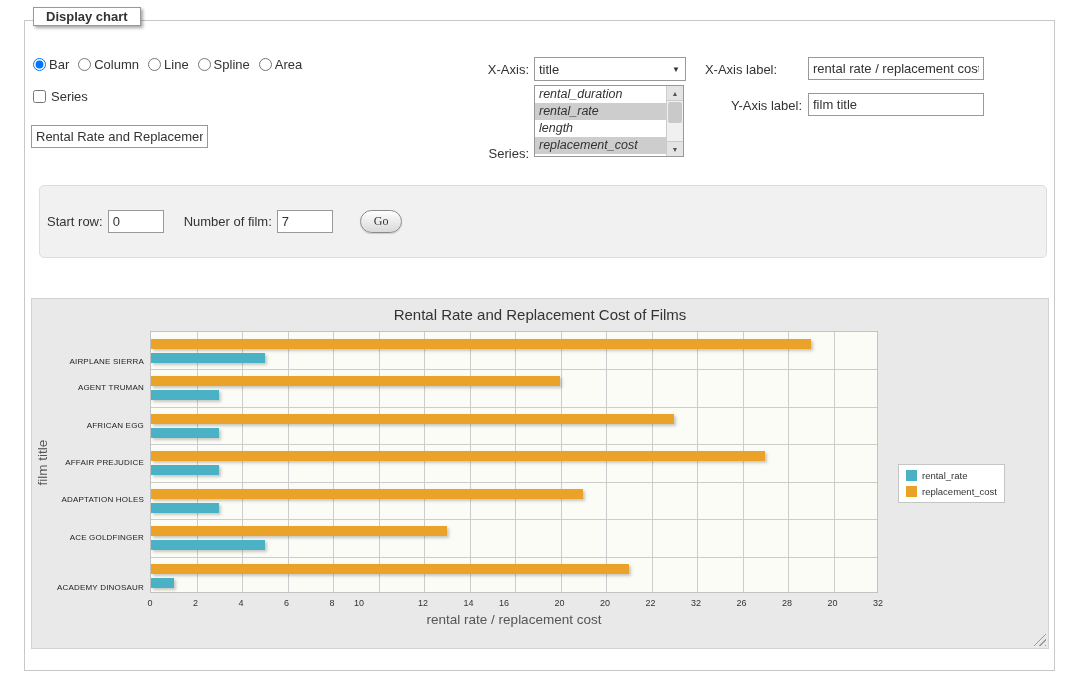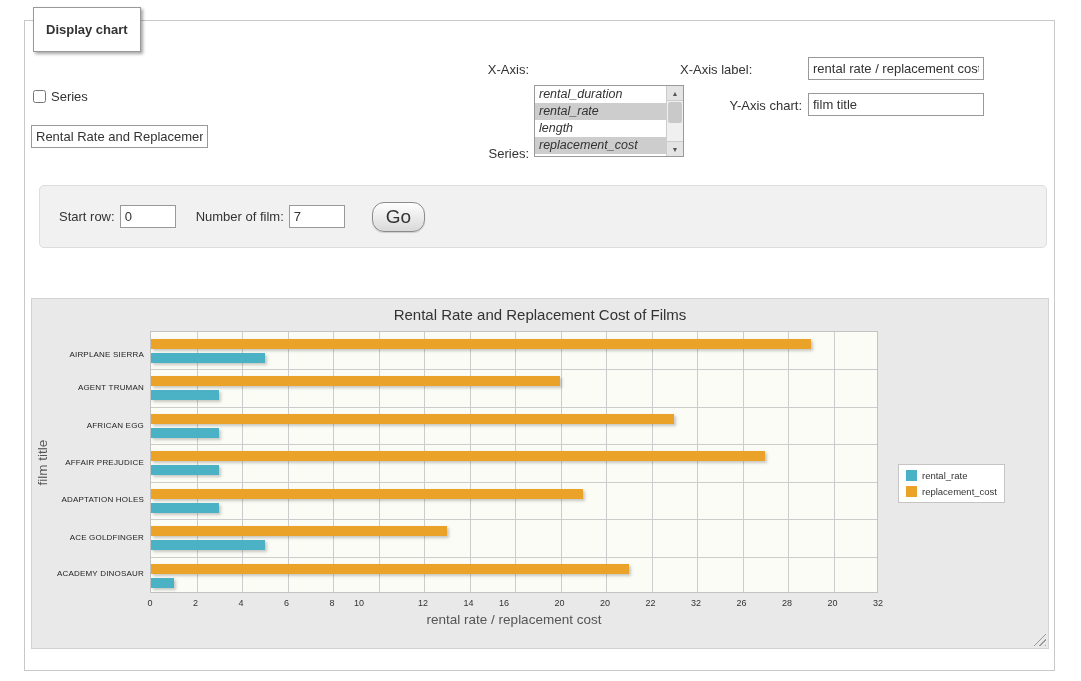--- a/index.html
+++ b/index.html
@@ -5,21 +5,21 @@
   * { box-sizing: border-box; }
   body {
     margin: 0; width: 1081px; height: 681px; background: #fff;
     font-family: "Liberation Sans", sans-serif; font-size: 13px; color: #333;
   }
   .page { position: relative; width: 1081px; height: 681px; }
 
   .panel { position: absolute; left: 24px; top: 20px; width: 1031px; height: 651px;
            border: 1px solid #c8c8c8; background: #fff; }
   .panel-legend { position: absolute; left: 8px; top: -14px; background: #fff;
-           border: 1px solid #999; padding: 14px 12px; font-weight: bold; font-size: 13px;
+           border: 1px solid #999; padding: 1px 12px; font-weight: bold; font-size: 13px;
            box-shadow: 2px 2px 3px rgba(0,0,0,0.35); }
 
   .radio-row { position: absolute; left: 8px; top: 36px; display: flex; align-items: center; gap: 9px; }
   .radio-item { display: flex; align-items: center; gap: 3px; cursor: default; }
   input[type=radio], input[type=checkbox] { margin: 0; width: 13px; height: 13px; }
   .check-row { position: absolute; left: 8px; top: 68px; display: flex; align-items: center; gap: 5px; }
 
   .txt { border: 1px solid #999; padding: 2px 4px; font-size: 13px; font-family: inherit;
          color: #333; height: 23px; background: #fff; }
   .title-input { position: absolute; left: 6px; top: 104px; width: 177px; }
@@ -38,33 +38,33 @@
   .opt { height: 17px; line-height: 17px; padding: 0 4px; font-size: 12.5px; white-space: nowrap; font-style: italic; }
   .opt.sel { background: #cdcdcd; }
   .scrollbar { width: 17px; background: #f0f0f0; border-left: 1px solid #ccc; position: relative; }
   .scroll-btn { position: absolute; left: 0; width: 16px; height: 15px; background: #e4e4e4;
                 color: #555; font-size: 7px; text-align: center; line-height: 15px; }
   .scroll-btn.up   { top: 0; border-bottom: 1px solid #ccc; }
   .scroll-btn.down { bottom: 0; border-top: 1px solid #ccc; }
   .scroll-thumb { position: absolute; left: 1px; top: 16px; width: 14px; height: 21px;
                   background: #c9c9c9; border-radius: 2px; }
 
-  .xlab-lbl  { position: absolute; left: 655px; top: 41px; width: 122px; text-align: left; }
+  .xlab-lbl  { position: absolute; left: 655px; top: 41px; width: 122px; text-align: center; }
   .xlab-input{ position: absolute; left: 783px; top: 36px; width: 176px; }
   .ylab-lbl  { position: absolute; left: 655px; top: 77px; width: 122px; text-align: right; }
   .ylab-input{ position: absolute; left: 783px; top: 72px; width: 176px; }
 
-  .rows-panel { position: absolute; left: 14px; top: 164px; width: 1008px; height: 63px;
+  .rows-panel { position: absolute; left: 14px; top: 164px; width: 1008px; height: 73px;
                 background: #f1f1f1; border: 1px solid #ddd; border-radius: 5px;
-                display: flex; align-items: center; padding-left: 19px; gap: 5px; }
+                display: flex; align-items: center; padding-left: 7px; gap: 5px; }
   .rows-panel .small { width: 56px; }
   .sp { display: inline-block; width: 10px; }
   .go-btn { margin-left: 22px; border: 1px solid #8b8b8b; border-radius: 12px;
             background: linear-gradient(#fefefe, #d9d9d9); padding: 3px 13px;
-            font-size: 19px; font-family: Liberation Sans, sans-serif; color: #333; cursor: pointer;
+            font-size: 12px; font-family: Liberation Serif, serif; color: #333; cursor: pointer;
             box-shadow: 0 1px 1px rgba(0,0,0,0.15); }
 
   .chart { position: absolute; left: 6px; top: 277px; width: 1018px; height: 351px;
            background: #e9e9e9; border: 1px solid #d2d2d2; }
   .chart-title { position: absolute; left: 0; right: 0; top: 7px; text-align: center;
                  font-size: 15px; color: #333; }
   .plot { position: absolute; left: 118px; top: 32px; width: 728px; height: 262px;
           background: #fcfcf6; border: 1px solid #c3c3c3; }
   .vgrid { position: absolute; top: 0; bottom: 0; width: 1px; background: #ccc; }
   .hgrid { position: absolute; left: 0; right: 0; height: 1px; background: #ccc; }
@@ -87,49 +87,75 @@
                  background: repeating-linear-gradient(-45deg, #9a9a9a 0 1px, transparent 1px 4px);
                  clip-path: polygon(100% 0, 100% 100%, 0 100%); cursor: nwse-resize; }
 </style>
 </head>
 <body>
 
 <div class="page">
   <div class="panel">
     <div class="panel-legend">Display chart</div>
 
+    <div class="radio-row">
+      <label class="radio-item">
+        <input type="radio" name="chartType" checked="true" style="">
+        <span>Bar</span>
+      </label>
+      <label class="radio-item">
+        <input type="radio" name="chartType" style="">
+        <span>Column</span>
+      </label>
+      <label class="radio-item">
+        <input type="radio" name="chartType" style="">
+        <span>Line</span>
+      </label>
+      <label class="radio-item">
+        <input type="radio" name="chartType" style="">
+        <span>Spline</span>
+      </label>
+      <label class="radio-item">
+        <input type="radio" name="chartType" style="">
+        <span>Area</span>
+      </label>
+    </div>
 
     <label class="check-row">
       <input type="checkbox" style="">
       <span>Series</span>
     </label>
 
     <input class="txt title-input" value="Rental Rate and Replacement Cost of Films" style="">
 
     <div class="lbl xaxis-lbl">X-Axis:</div>
+    <div class="select">
+      <span class="select-val">title</span>
+      <span class="select-arrow">▼</span>
+    </div>
 
     <div class="lbl series-lbl">Series:</div>
     <div class="listbox">
       <div class="listbox-options">
           <div class="opt">rental_duration</div>
           <div class="opt sel">rental_rate</div>
           <div class="opt">length</div>
           <div class="opt sel">replacement_cost</div>
         </div>
       <div class="scrollbar">
         <div class="scroll-btn up">▲</div>
         <div class="scroll-thumb"></div>
         <div class="scroll-btn down">▼</div>
       </div>
     </div>
 
     <div class="lbl xlab-lbl">X-Axis label:</div>
     <input class="txt xlab-input" value="rental rate / replacement cost" style="">
 
-    <div class="lbl ylab-lbl">Y-Axis chart:</div>
+    <div class="lbl ylab-lbl">Y-Axis label:</div>
     <input class="txt ylab-input" value="film title" style="">
 
     <div class="rows-panel">
       <span class="lbl">Start row:</span>
       <input class="txt small" value="0" style="">
       <span class="sp"></span>
       <span class="lbl">Number of film:</span>
       <input class="txt small" value="7" style="">
       <button class="go-btn">Go</button>
     </div>
@@ -198,22 +224,22 @@
         <div class="xtick" style="left: 436.5px;">14</div>
         <div class="xtick" style="left: 472px;">16</div>
         <div class="xtick" style="left: 527.5px;">20</div>
         <div class="xtick" style="left: 573px;">20</div>
         <div class="xtick" style="left: 618.5px;">22</div>
         <div class="xtick" style="left: 664px;">32</div>
         <div class="xtick" style="left: 709.5px;">26</div>
         <div class="xtick" style="left: 755px;">28</div>
         <div class="xtick" style="left: 800.5px;">20</div>
         <div class="xtick" style="left: 846px;">32</div>
-        <div class="ylab" style="top: 55px;">AIRPLANE SIERRA</div>
+        <div class="ylab" style="top: 62px;">AIRPLANE SIERRA</div>
         <div class="ylab" style="top: 88.1429px;">AGENT TRUMAN</div>
         <div class="ylab" style="top: 125.571px;">AFRICAN EGG</div>
         <div class="ylab" style="top: 163px;">AFFAIR PREJUDICE</div>
         <div class="ylab" style="top: 200.429px;">ADAPTATION HOLES</div>
         <div class="ylab" style="top: 237.857px;">ACE GOLDFINGER</div>
-        <div class="ylab" style="top: 274px; text-align: right;">ACADEMY DINOSAUR</div>
+        <div class="ylab" style="top: 288px; text-align: right;">ACADEMY DINOSAUR</div>
       </div>
   </div>
 </div>
 
 </body></html>

